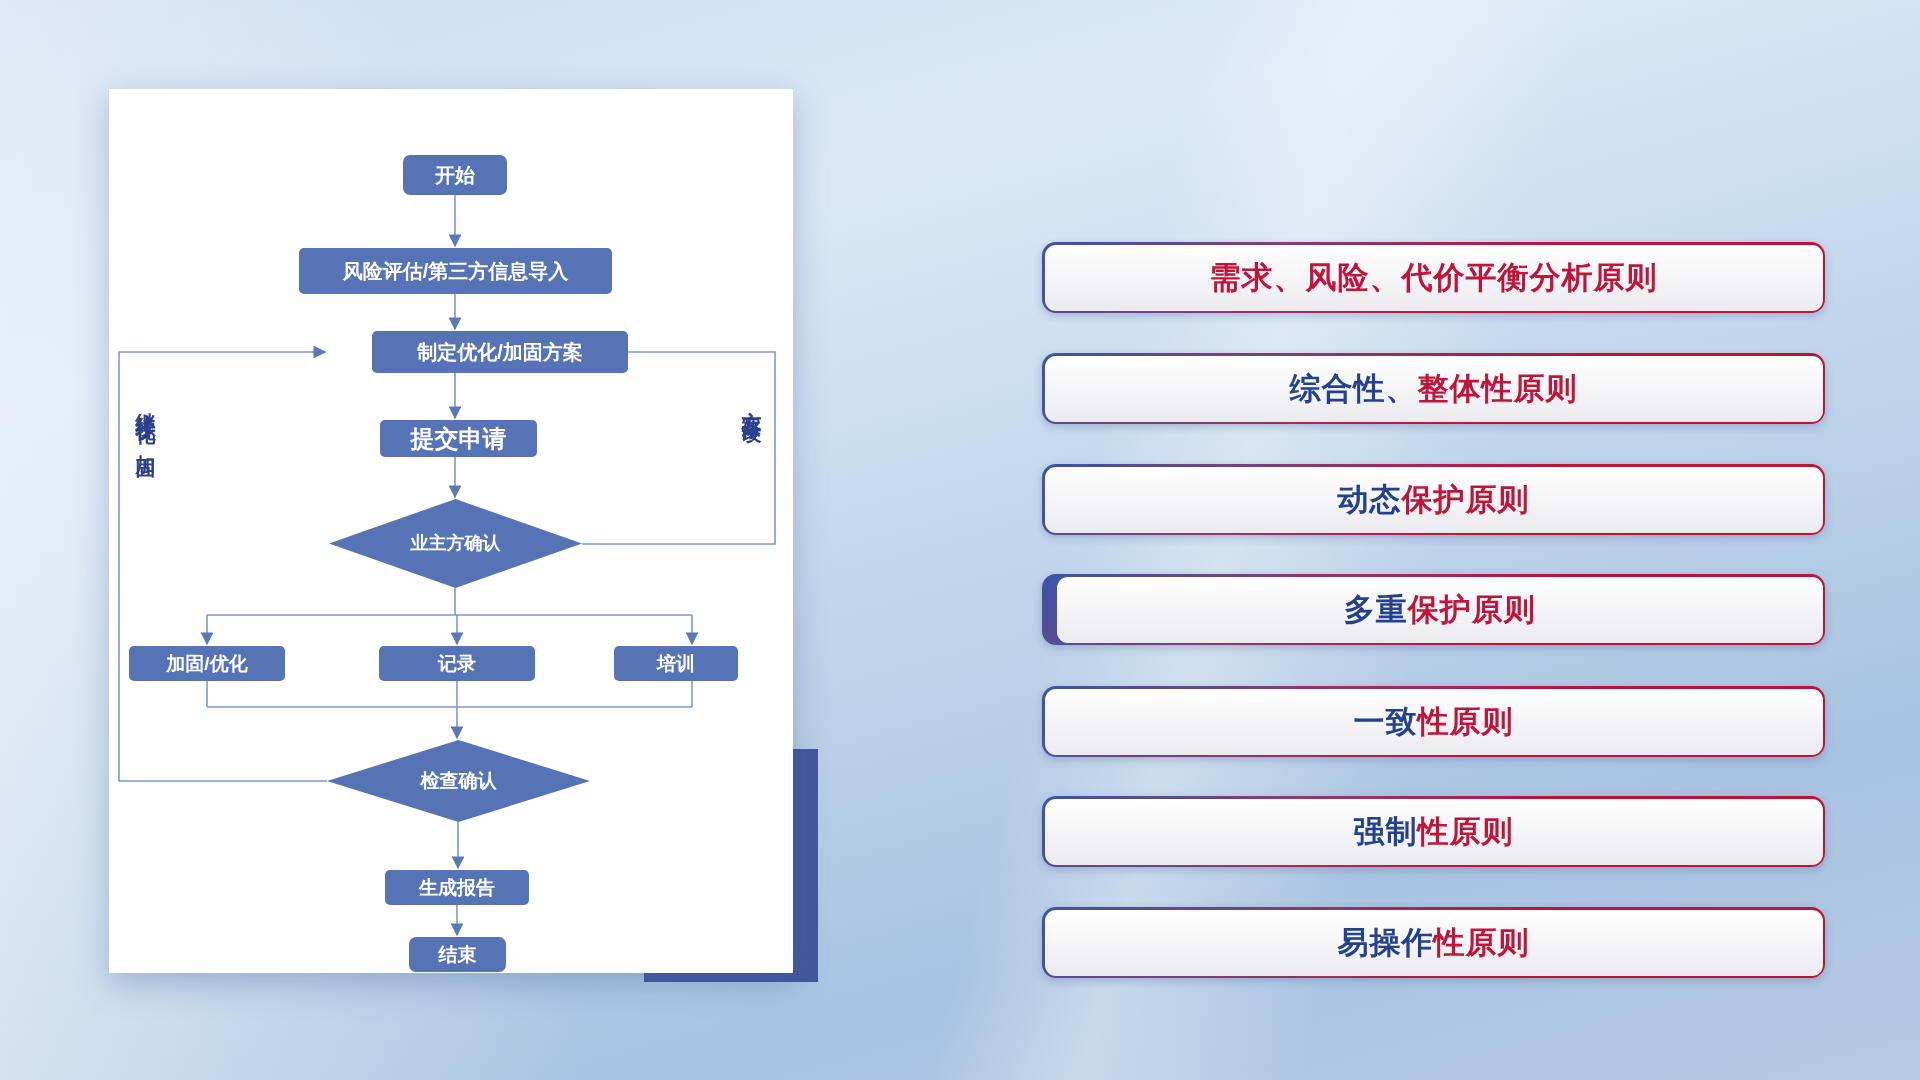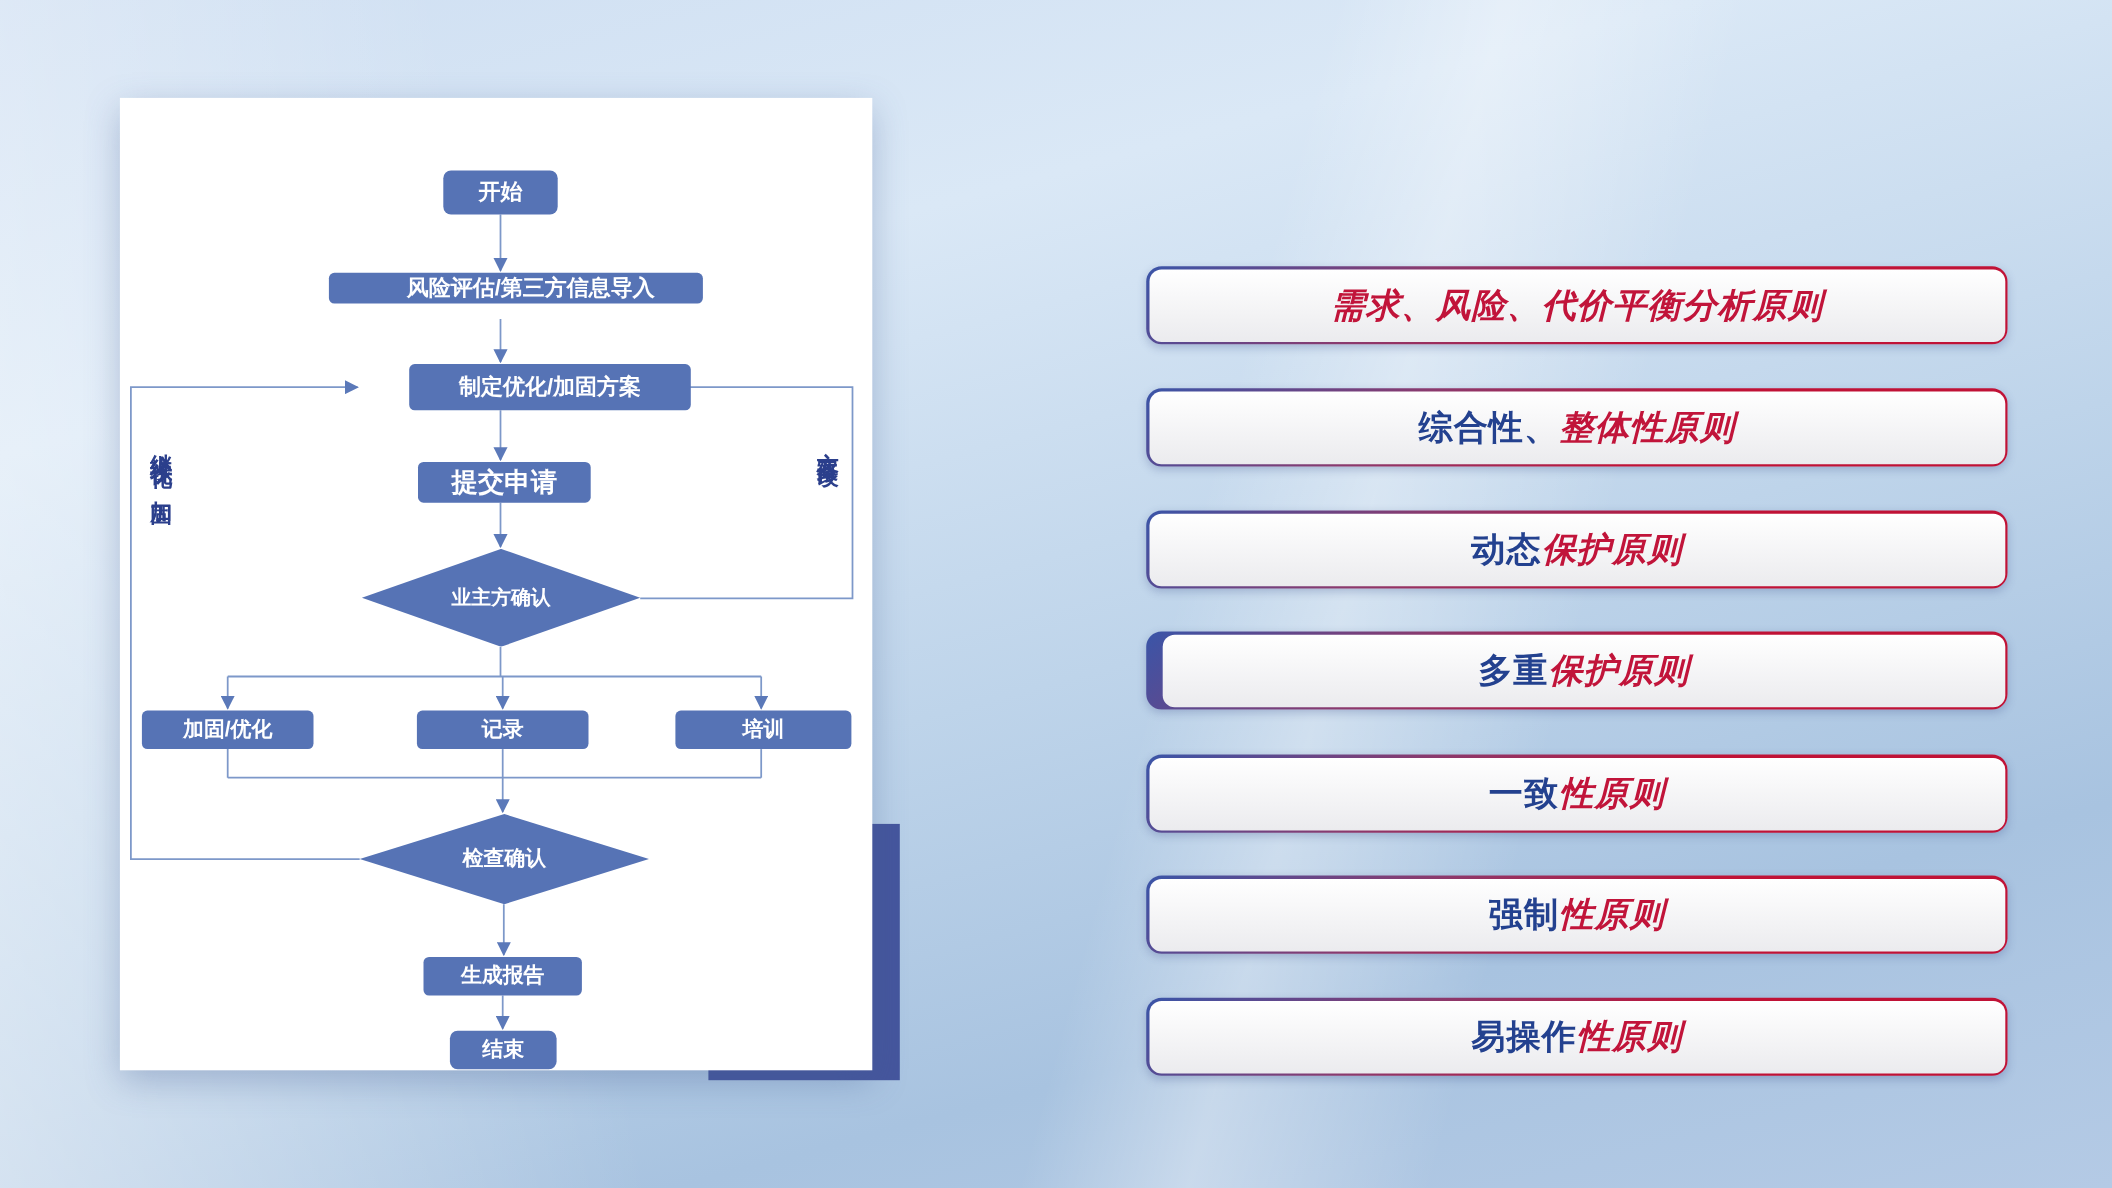--- a/index.html
+++ b/index.html
@@ -54,21 +54,21 @@
     background:linear-gradient(140deg,#3a55a8 0%,#8a3a6e 30%,#c01236 60%,#c01236 100%);
     box-shadow:0 3px 8px rgba(60,80,140,0.28);
   }
   .pinner{
     width:100%;height:100%;border-radius:11px;
     background:linear-gradient(180deg,#ffffff 0%,#ebebee 100%);
     display:flex;align-items:center;justify-content:center;
     font-size:31px;font-weight:bold;letter-spacing:1px;
   }
   .t-blue{color:#23418f;}
-  .t-red{color:#c1143a;font-style:italic;}
+  .t-red{color:#c1143a;}
 </style>
 </head>
 <body>
 
 <div class="stage">
 
   <div class="card-shadow"></div>
 
   <div class="flow-card">
 
@@ -95,33 +95,33 @@
         <path d="M348 618 V649" marker-end="url(#arr)"></path>
         <path d="M349 733 V779" marker-end="url(#arr)"></path>
         <path d="M348 816 V846" marker-end="url(#arr)"></path>
         <path d="M473 455 H666 V263 H478" marker-end="url(#arr)"></path>
         <path d="M218 692 H10 V263 H216" marker-end="url(#arr)"></path>
       </g>
     </svg>
 
     <div class="node pill" style="left:294px;top:66px;width:104px;height:40px;font-size:20px;">开始</div>
 
-    <div class="node rect" style="left:190px;top:159px;width:313px;height:28px;font-size:20px;padding-left:27px;">风险评估/第三方信息导入</div>
+    <div class="node rect" style="left:190px;top:159px;width:313px;height:46px;font-size:20px;">风险评估/第三方信息导入</div>
 
     <div class="node rect" style="left:219px;top:242px;width:256px;height:42px;font-size:20px;margin-left:44px;">制定优化/加固方案</div>
 
     <div class="node rect" style="left:271px;top:331px;width:157px;height:37px;font-size:24px;">提交申请</div>
 
     <div class="node diamond" style="left:220px;top:410px;width:253px;height:89px;font-size:18px;">业主方确认</div>
 
     <div class="node rect" style="left:20px;top:557px;width:156px;height:35px;font-size:19px;">加固/优化</div>
 
     <div class="node rect" style="left:270px;top:557px;width:156px;height:35px;font-size:19px;">记录</div>
 
-    <div class="node rect" style="left:505px;top:557px;width:160px;height:35px;font-size:19px;">培训</div>
+    <div class="node rect" style="left:505px;top:557px;width:124px;height:35px;font-size:19px;">培训</div>
 
     <div class="node diamond" style="left:218px;top:651px;width:263px;height:82px;font-size:19px;">检查确认</div>
 
     <div class="node rect" style="left:276px;top:781px;width:144px;height:35px;font-size:19px;">生成报告</div>
 
     <div class="node pill" style="left:300px;top:848px;width:97px;height:35px;font-size:19px;">结束</div>
 
     <div class="vlabel" style="left:24px;top:308px;">继续优化/加固</div>
 
     <div class="vlabel" style="left:630px;top:306px;">方案修改</div>

